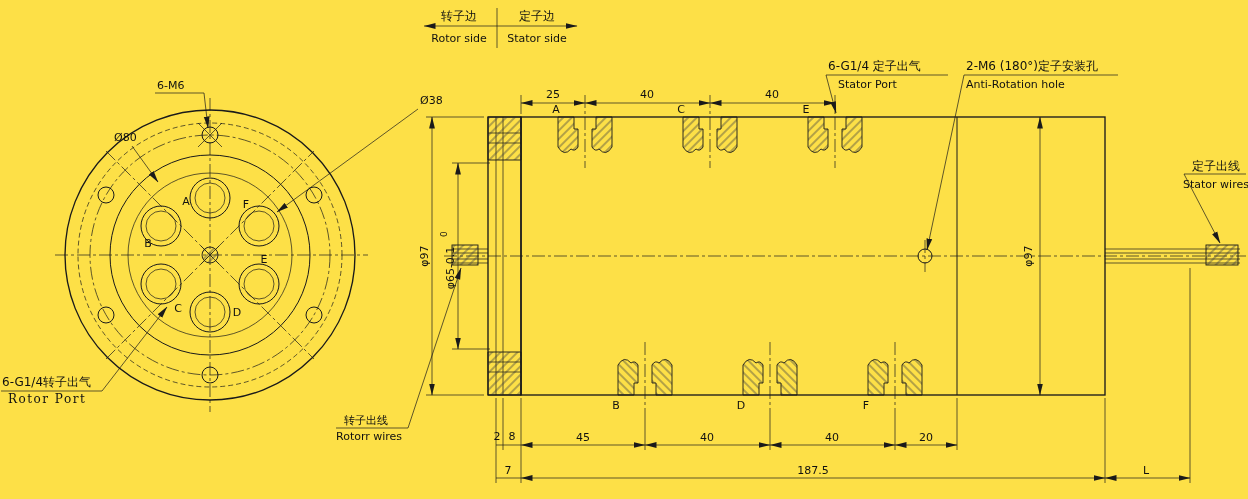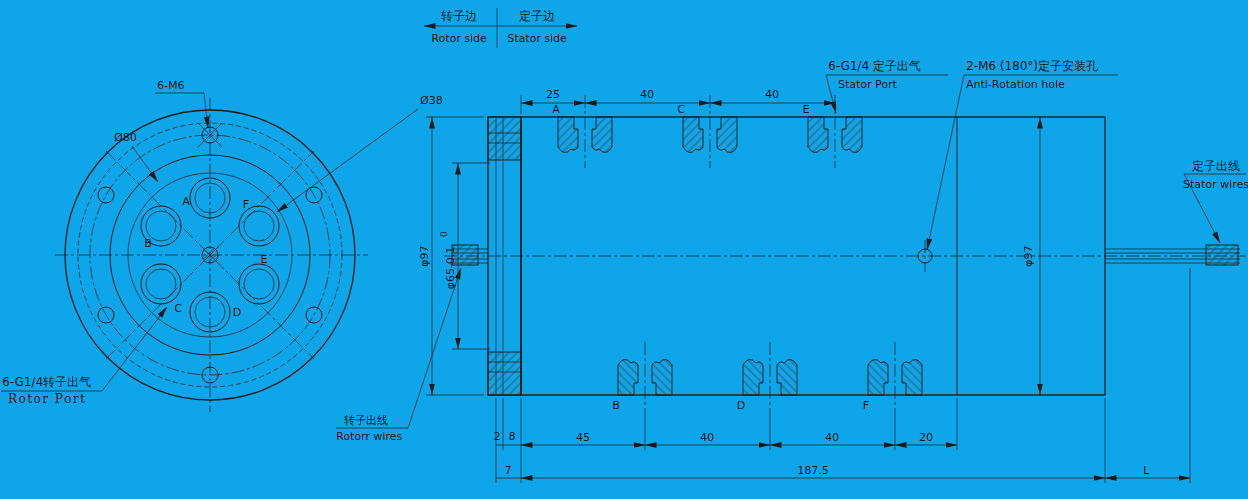--- a/index.html
+++ b/index.html
@@ -1,16 +1,16 @@
 <!DOCTYPE html>
 <html><head>
 <meta charset="utf-8">
 <style>
   html,body{margin:0;padding:0;background:#fff}
-  .page{width:1248px;height:499px;background:#0ea5e9;position:relative;overflow:hidden}
+  .page{width:1248px;height:499px;background:#fde047;position:relative;overflow:hidden}
   svg{display:block}
   svg text{font-family:"DejaVu Sans","Liberation Sans",sans-serif;font-size:11px;fill:#111}
   text.cn{font-size:12px}
   text.mid{text-anchor:middle}
   text.sm{font-size:9px}
   text.serif{font-family:"DejaVu Serif","Liberation Serif",serif;letter-spacing:1.5px;font-size:12px}
   .ln{stroke:#1a1a1a;stroke-width:1;fill:none}
   .thk{stroke-width:1.35}
   .thin{stroke-width:0.7}
   .cl{stroke:#1a1a1a;stroke-width:0.7;fill:none;stroke-dasharray:13 3 3 3}

